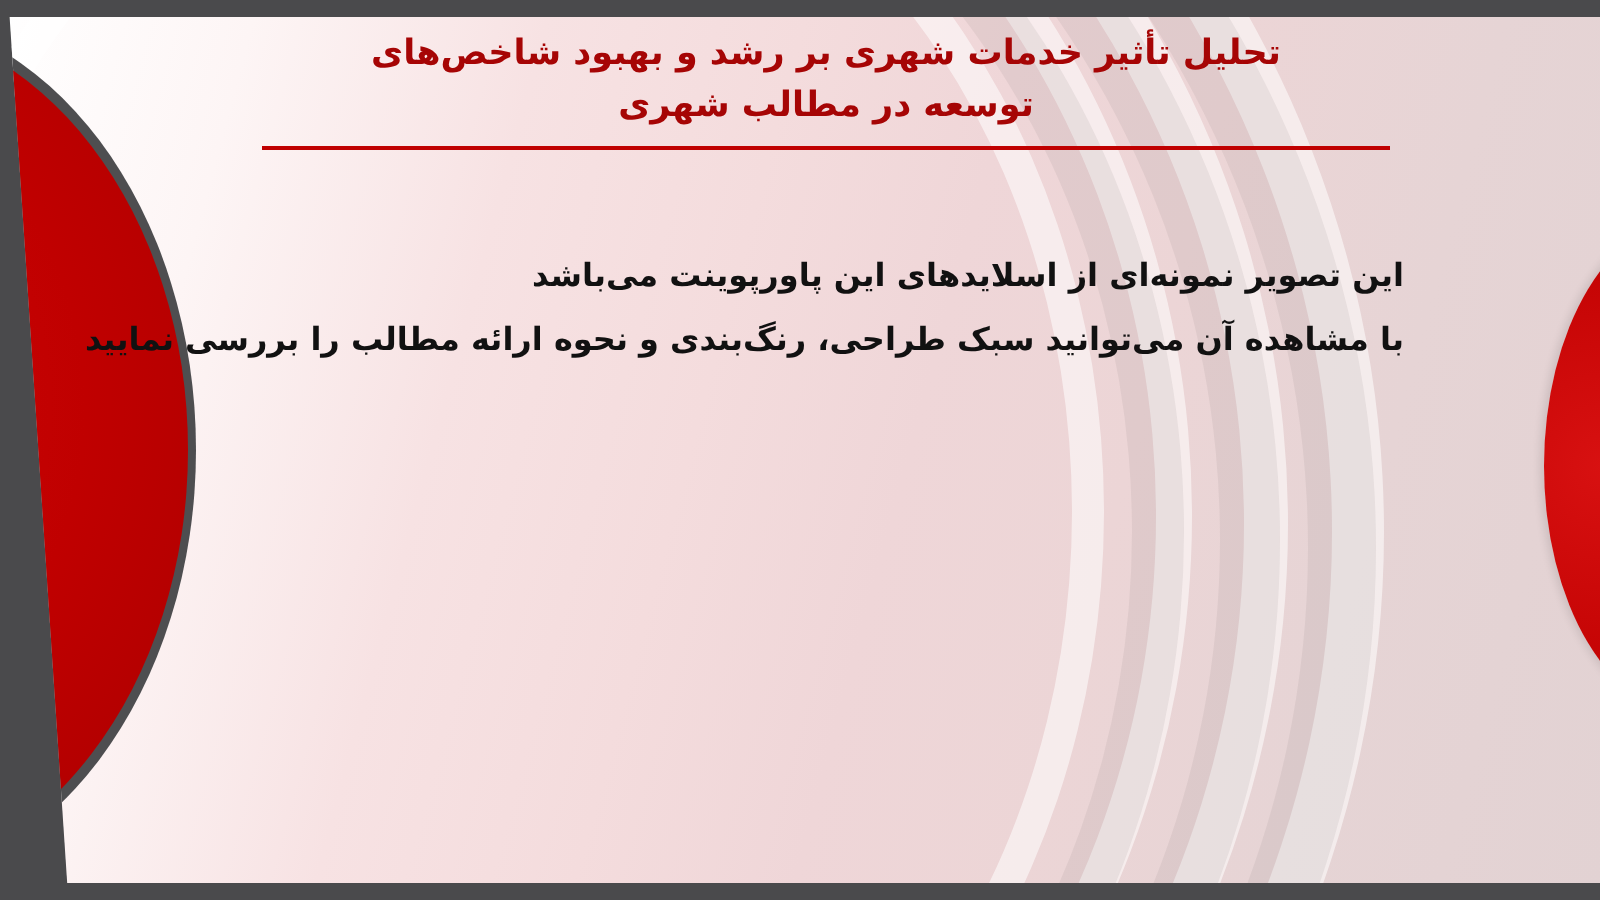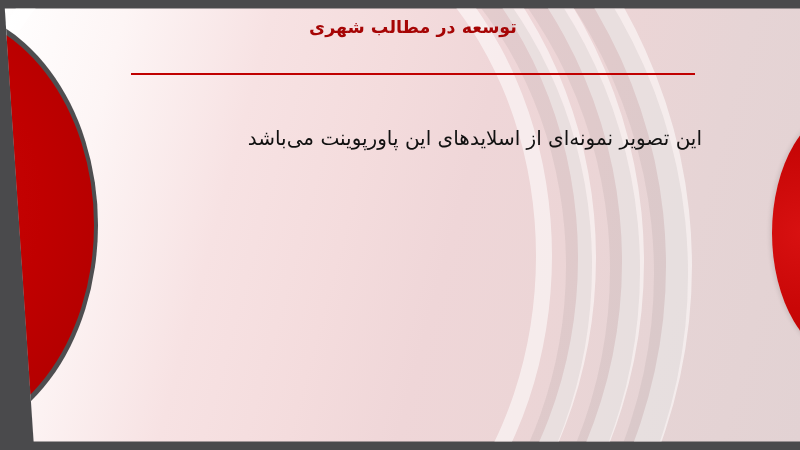--- a/index.html
+++ b/index.html
@@ -125,23 +125,23 @@
   .body-block {
     position: absolute;
     right: 98px;
     top: 122px;
     width: 604px;
     text-align: right;
     direction: rtl;
   }
   .body-line {
     color: #111111;
-    font-size: 20px;
+    font-size: 16px;
     line-height: 32px;
-    font-weight: normal;
+    font-weight: bold;
     white-space: nowrap;
   }
 </style>
 </head>
 <body>
 
 <div class="slide">
 
   <div class="plate">
 
@@ -154,22 +154,24 @@
       <div class="arc arc-dk" style="left:-140px; top:-150px; width:680px; height:780px; border-width:26px;"></div>
       <div class="arc" style="left:-60px; top:-120px; width:580px; height:720px; border-width:16px;"></div>
     </div>
 
     <div class="ellipse-left-ring"></div>
     <div class="ellipse-left"></div>
 
     <div class="ellipse-right"></div>
 
     <div class="title-block">
+      <div class="title-line">تحلیل تأثیر خدمات شهری بر رشد و بهبود شاخص‌های</div>
       <div class="title-line">توسعه در مطالب شهری</div>
     </div>
     <div class="title-rule"></div>
 
     <div class="body-block">
       <div class="body-line">این تصویر نمونه‌ای از اسلایدهای این پاورپوینت می‌باشد</div>
+      <div class="body-line">با مشاهده آن می‌توانید سبک طراحی، رنگ‌بندی و نحوه ارائه مطالب را بررسی نمایید</div>
     </div>
 
   </div>
 </div>
 
 </body></html>

